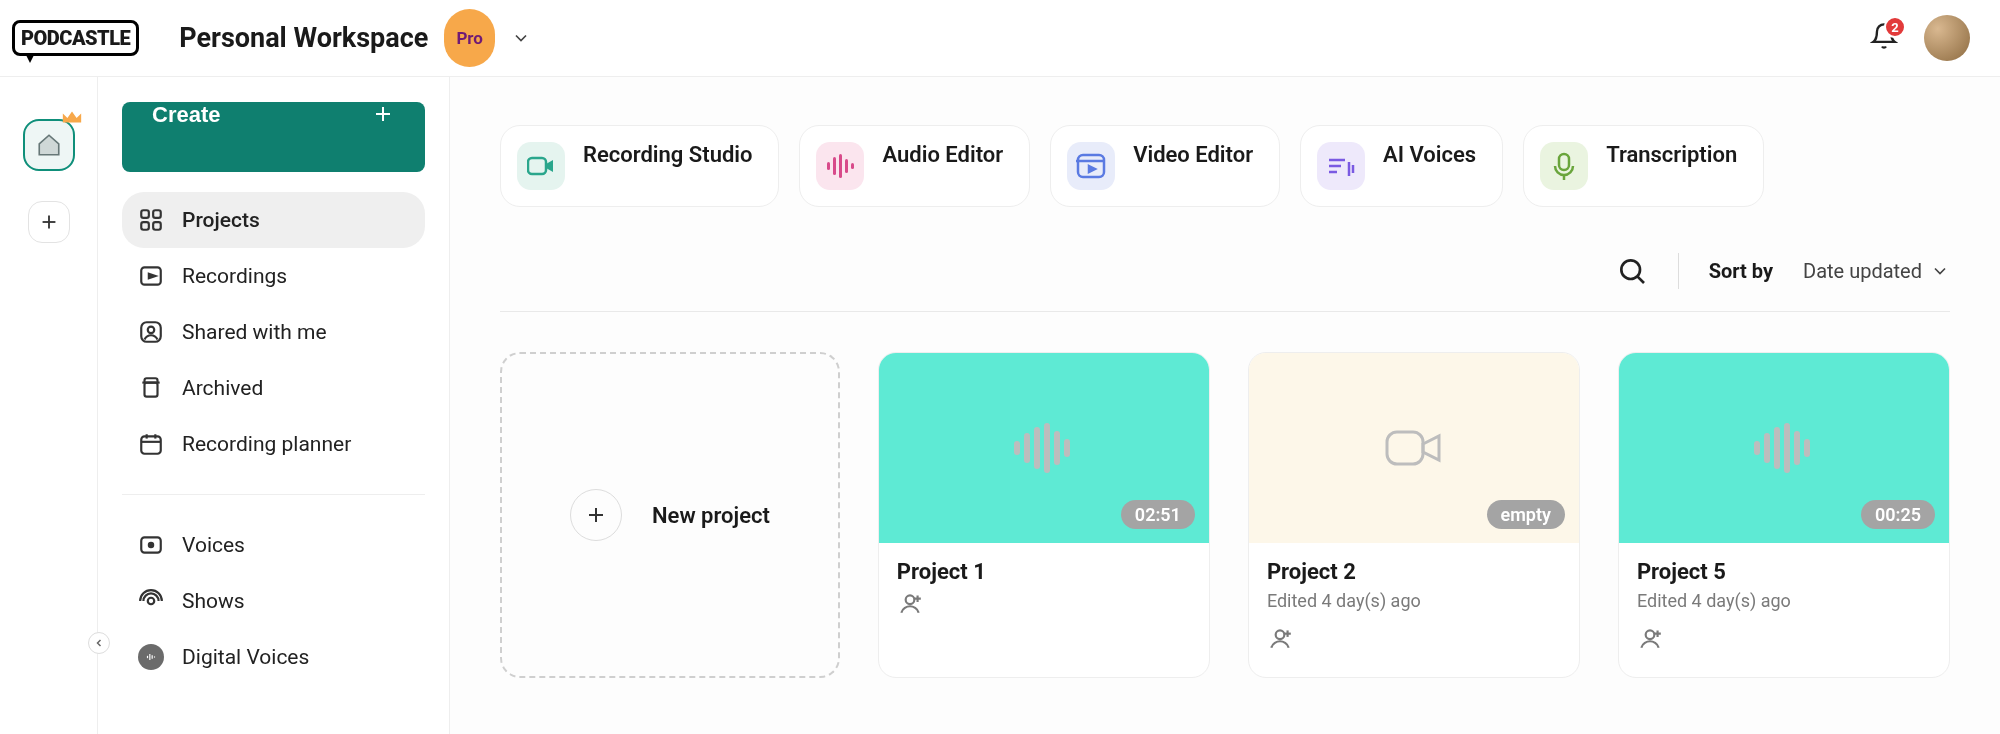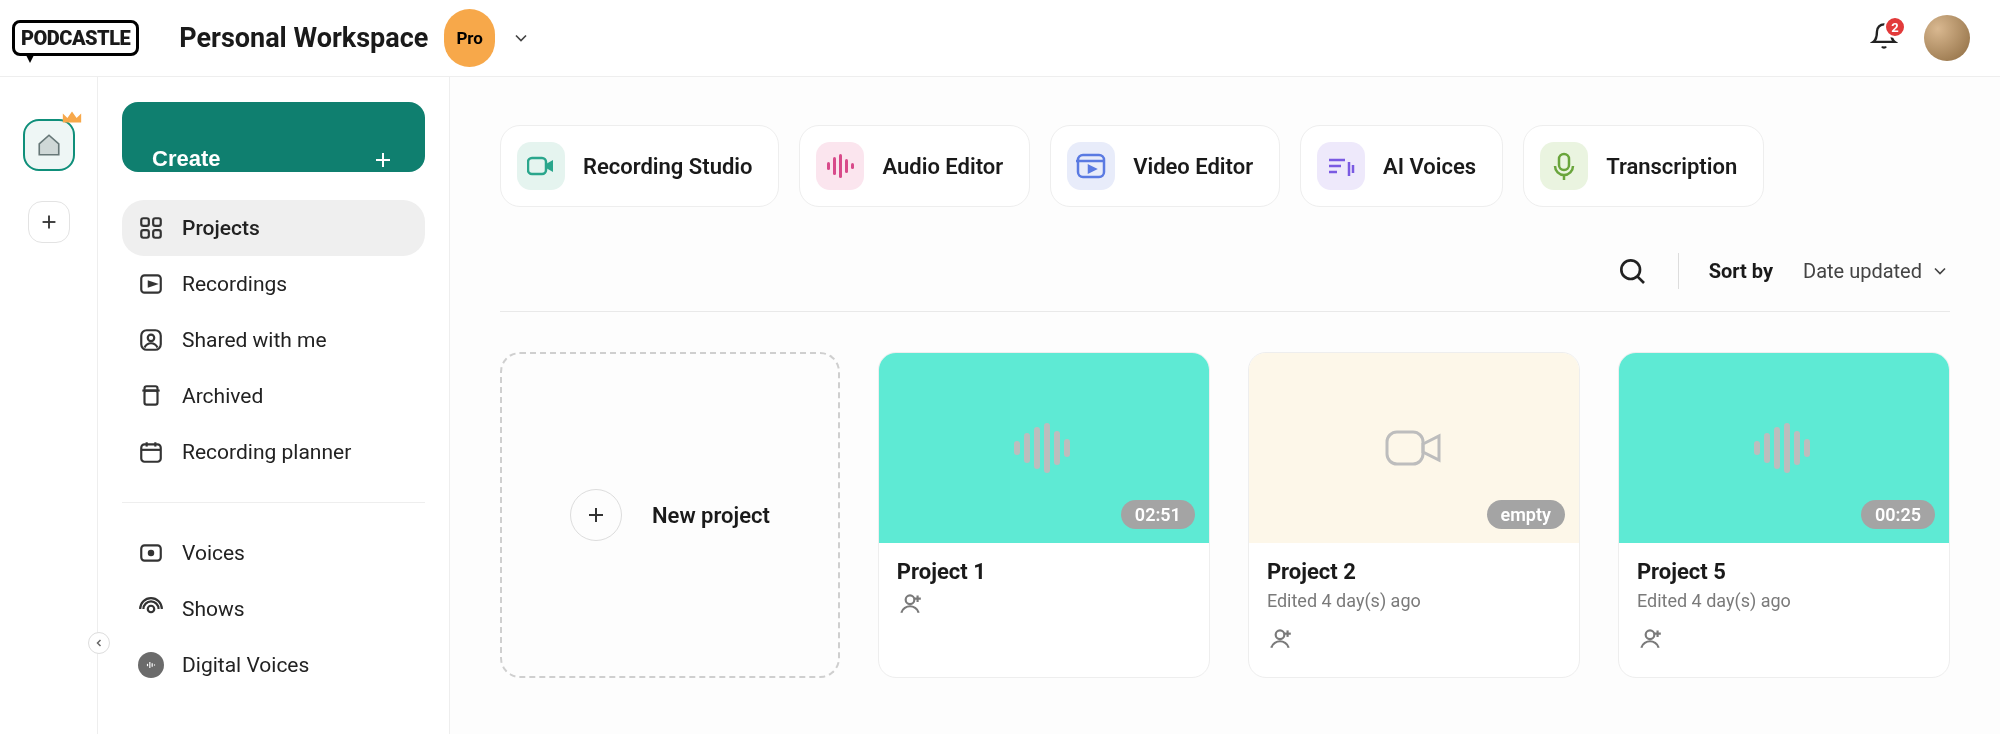--- a/index.html
+++ b/index.html
@@ -42,21 +42,21 @@
 .workspace-switch {
   display: flex;
   align-items: center;
   gap: 16px;
   margin-left: 40px;
   cursor: pointer;
 }
 .workspace-name { font-weight: 700; font-size: 27px; }
 .pro-badge {
   background: #f7a84a;
-  color: #000000;
+  color: #701a75;
   font-size: 17px;
   font-weight: 700;
   padding: 19px 12px;
   border-radius: 999px;
 }
 .chevron {
   width: 20px; height: 20px; stroke: #444; fill:none; stroke-width:2;
 }
 .topbar-spacer { flex: 1; }
 .bell-wrap { position: relative; margin-right: 26px; cursor:pointer; }
@@ -135,29 +135,29 @@
   cursor:pointer;
   font-size:14px;color:#666;
 }
 
 .create-btn {
   width: 100%;
   height: 70px;
   background: #0f7f6f;
   color:#fff;
   border:none;
-  border-radius: 16px;
+  border-radius: 8px;
   display:flex;
-  align-items:flex-end;
+  align-items:flex-start;
   justify-content:space-between;
   padding: 0 30px;
   font-size: 22px;
   font-weight: 700;
   cursor:pointer;
-  margin-bottom: 28px;
+  margin-bottom: 20px;
 }
 
 .nav-list, .nav-list2 { list-style:none; }
 .nav-item {
   display:flex; align-items:center; gap:18px;
   padding: 15px 16px;
   border-radius: 22px;
   font-size: 21px;
   cursor:pointer;
   color:#222;
@@ -171,21 +171,21 @@
 
 .content {
   flex:1;
   padding: 48px 50px;
   background:#fdfdfd;
   overflow:auto;
 }
 
 .tool-cards { display:flex; gap:20px; margin-bottom: 46px; }
 .tool-card {
-  display:flex; align-items:center; gap:18px;
+  display:flex; gap:18px;
   background:#fff;
   border:1px solid #eee;
   border-radius: 20px;
   padding: 16px 26px 16px 16px;
   cursor:pointer;
   font-size: 22px;
   font-weight: 600;
 }
 .tool-icon {
   width:48px; height:48px; border-radius:14px;

